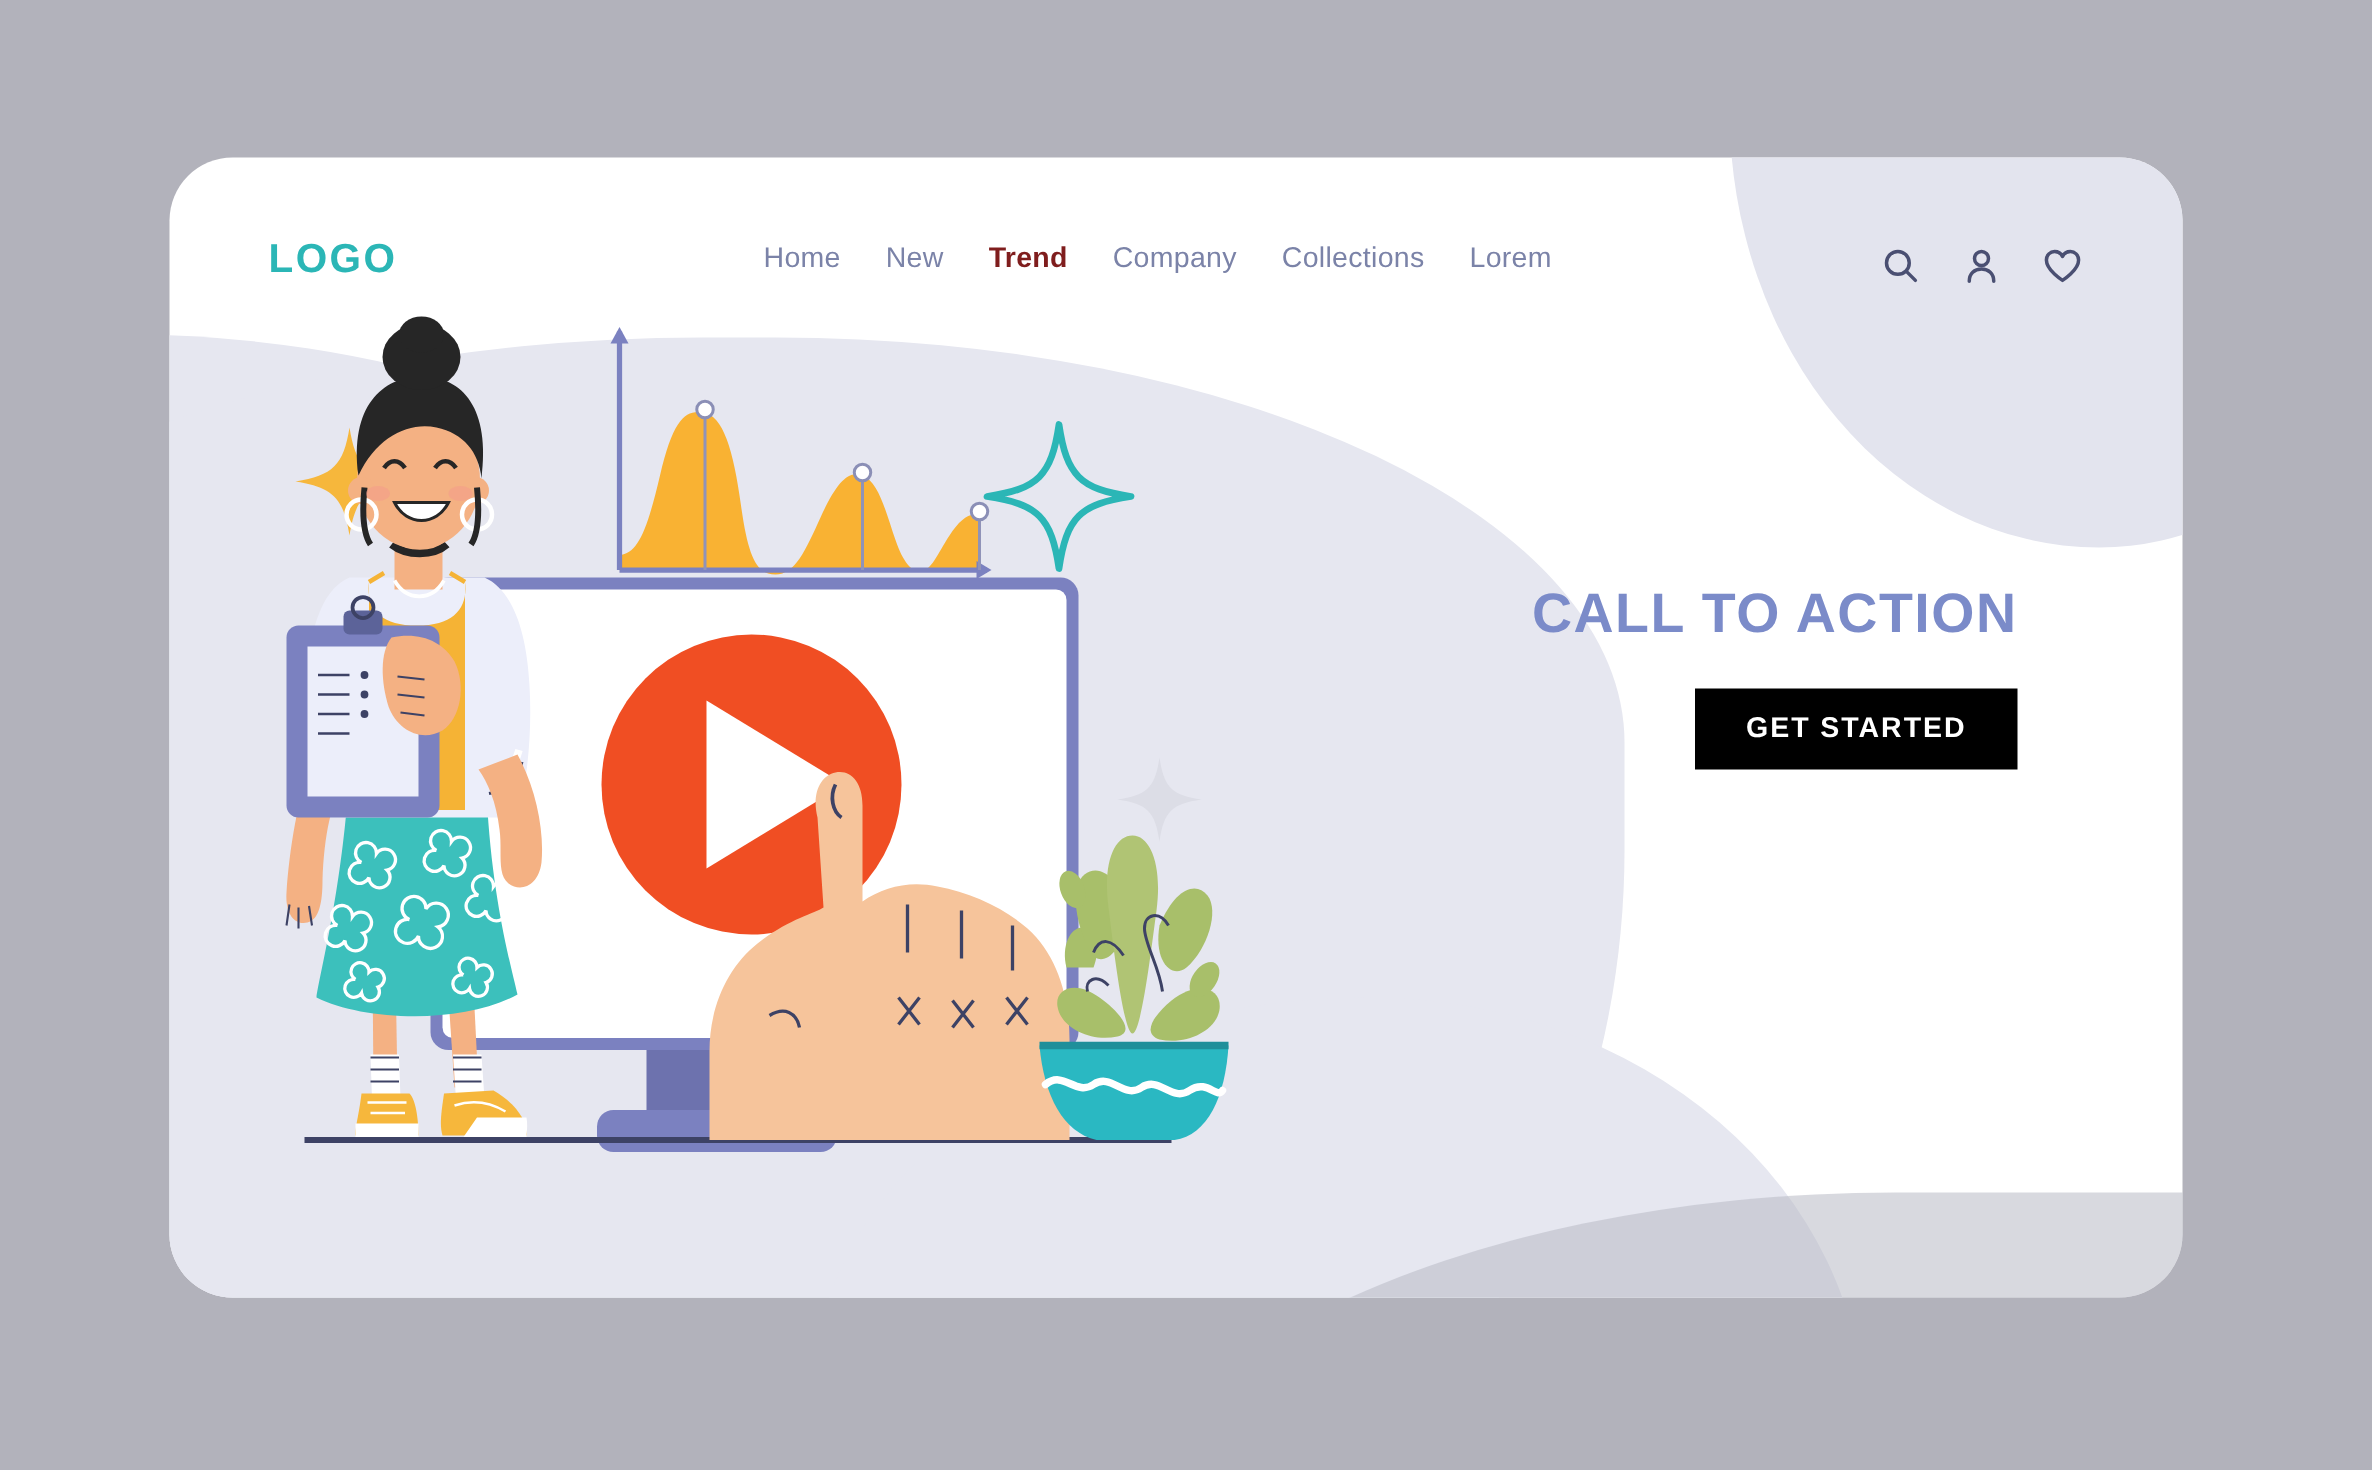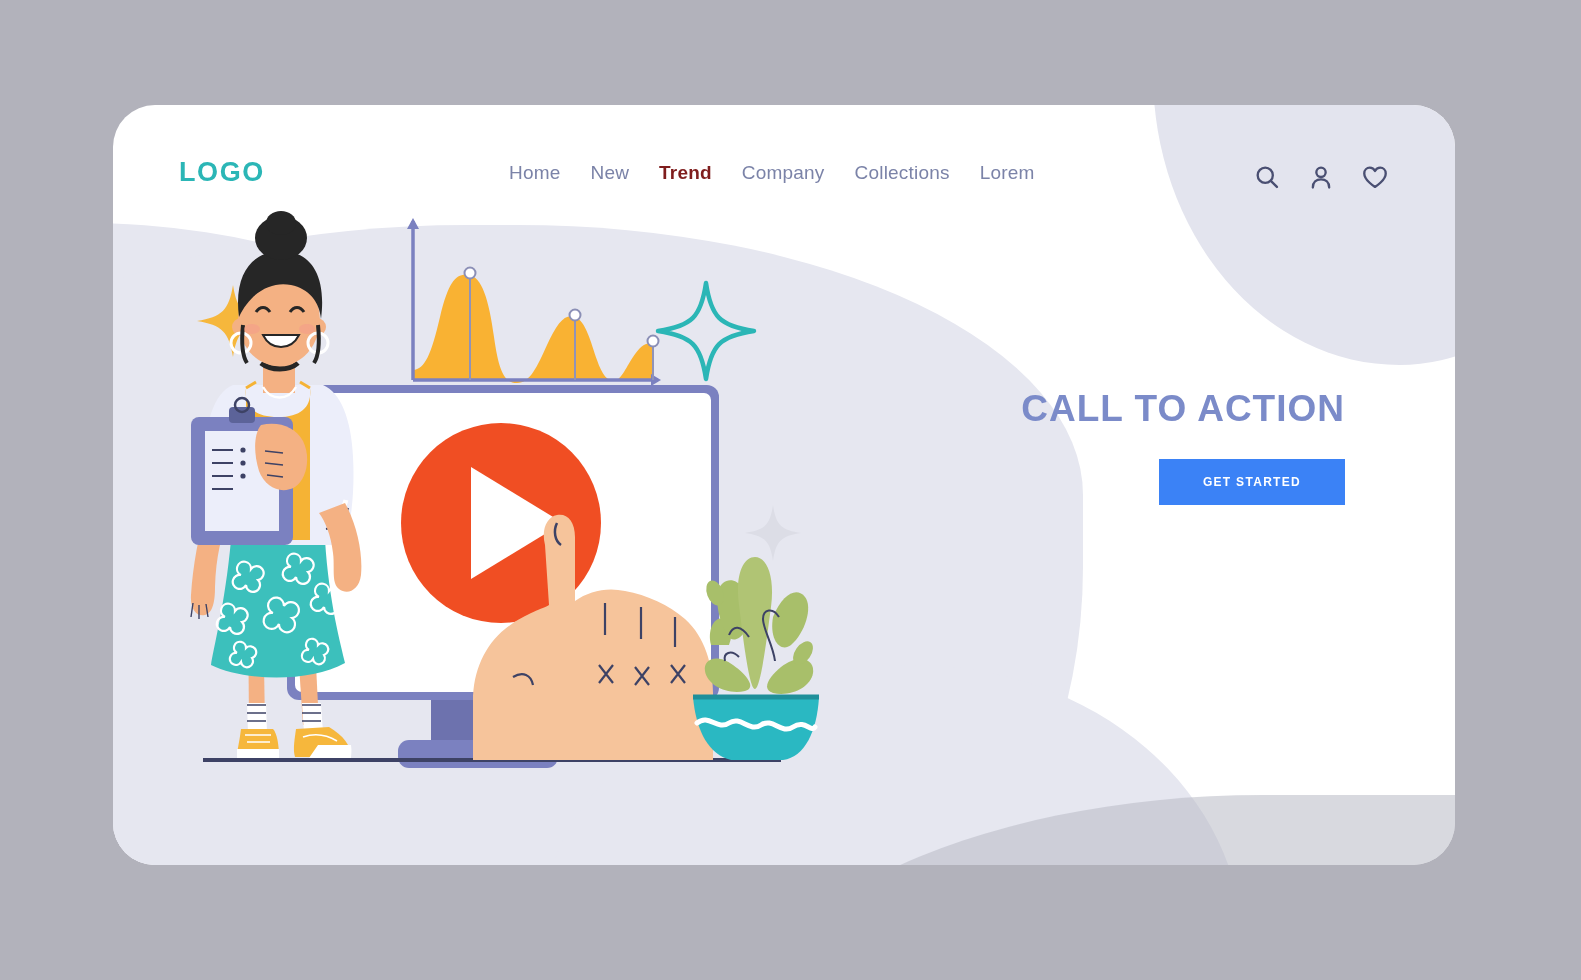--- a/index.html
+++ b/index.html
@@ -95,23 +95,23 @@
   .cta-title {
     font-size:37px; font-weight:bold; letter-spacing:1px;
     color:#7b8bc9; line-height:1.05; white-space:nowrap;
   }
   .cta-body {
     margin-top:28px; font-size:16.5px; line-height:1.75;
     color:#b9bbc4; letter-spacing:.2px;
   }
   .cta-btn {
     display:inline-block; margin-top:30px;
-    background:#3b82f6; color:#ffffff;
-    border:none; padding:16px 44px;
-    font-size:12px; letter-spacing:1.3px; font-weight:bold;
+    background:#000000; color:#ffffff;
+    border:none; padding:16px 34px;
+    font-size:19px; letter-spacing:1.3px; font-weight:bold;
     cursor:pointer; font-family:"Liberation Sans", sans-serif;
   }
 
   
   .illus { position:absolute; left:0; top:0; width:100%; height:100%; z-index:20; }
   .illus svg { position:absolute; left:0; top:0; width:1342px; height:760px; }
 </style>
 </head>
 <body>
 

